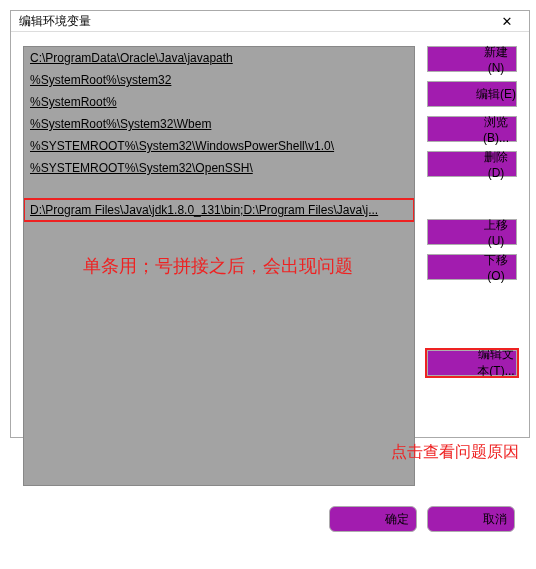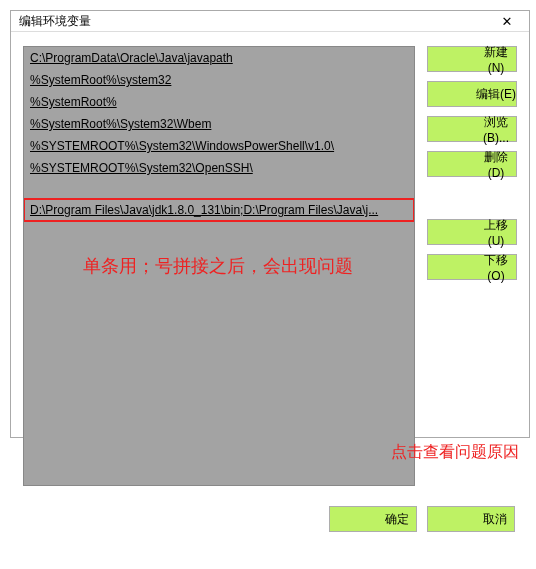--- a/index.html
+++ b/index.html
@@ -78,21 +78,21 @@
       margin-top: 20px;
     }
     .side-buttons {
       width: 90px;
       display: flex;
       flex-direction: column;
       gap: 9px;
     }
     .btn {
       height: 26px;
-      background: #bef264;
+      background: #a21caf;
       border: 1px solid #adadad;
       font-size: 12px;
       cursor: pointer;
       display: flex;
       align-items: center;
       justify-content: center;
       font-family: inherit;
       padding-left: 48px;
     }
     .btn.highlight {
@@ -111,20 +111,21 @@
     .anno1 { left: 72px; top: 222px; }
     .anno2 { left: 380px; top: 410px; font-size: 16px; }
     .footer {
       display: flex;
       justify-content: flex-end;
       gap: 10px;
       padding: 10px 14px 14px 14px;
     }
     .footer .btn {
       width: 88px;
+      border-radius: 6px;
     }
   </style>
 </head>
 <body>
 
 <div class="dialog">
   <div class="titlebar">
     <span class="title">编辑环境变量</span>
     <span class="close">✕</span>
   </div>
@@ -140,20 +141,21 @@
     </div>
     <div class="side-buttons">
       <button class="btn">新建(N)</button>
       <button class="btn">编辑(E)</button>
       <button class="btn">浏览(B)...</button>
       <button class="btn">删除(D)</button>
       <div class="gap-large"></div>
       <button class="btn">上移(U)</button>
       <button class="btn">下移(O)</button>
       <div class="gap-xlarge"></div>
+      <button class="btn highlight">编辑文本(T)...</button>
     </div>
     <div class="annotation anno1">单条用；号拼接之后，会出现问题</div>
     <div class="annotation anno2">点击查看问题原因</div>
   </div>
   <div class="footer">
     <button class="btn">确定</button>
     <button class="btn">取消</button>
   </div>
 </div>
 

